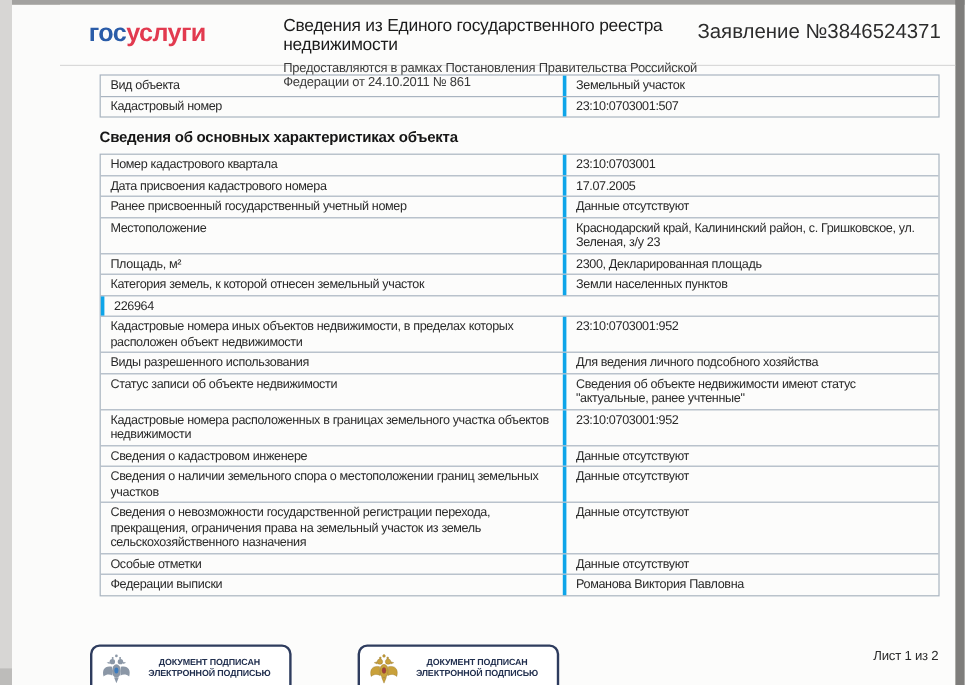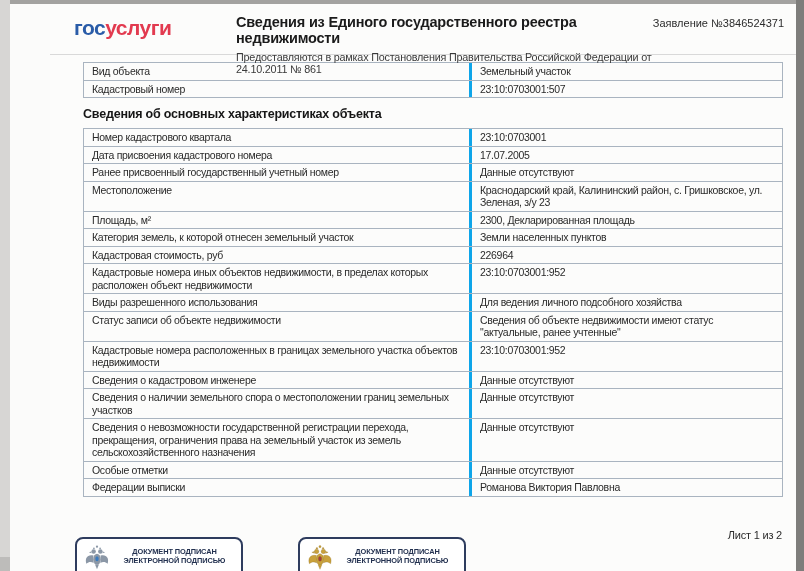--- a/index.html
+++ b/index.html
@@ -16,23 +16,23 @@
   .edge-bottom-left{position:absolute;left:0;bottom:0;width:10px;height:14px;background:#bdbcba;}
 
   .page{position:absolute;left:10px;top:4px;right:8px;bottom:0;background:#fcfcfb;margin-left:40px;}
 
   
   .header{display:flex;align-items:flex-start;padding:10px 8px 6px 24px;border-bottom:1px solid #d9d9d9;height:34px;}
   .logo{font-size:21px;font-weight:bold;letter-spacing:-0.5px;margin-top:2px;width:150px;flex:none;}
   .logo .blue{color:#2a5ca8;}
   .logo .red{color:#e23a4f;}
   .title-block{flex:1;text-align:left;padding-left:12px;}
-  .doc-title{font-size:14.5px;font-weight:bold;color:#1b1b1b;letter-spacing:-0.2px;}
+  .doc-title{font-size:14.5px;font-weight:normal;color:#1b1b1b;letter-spacing:-0.2px;}
   .doc-subtitle{font-size:10.8px;color:#3a3a3a;margin-top:5px;letter-spacing:-0.2px;}
-  .application{font-size:11px;color:#2c2c2c;white-space:nowrap;margin-top:3px;padding-right:4px;}
+  .application{font-size:17px;color:#2c2c2c;white-space:nowrap;margin-top:3px;padding-right:4px;}
 
   
   .tbl{margin:7px 13px 0 33px;border:1px solid #a9b4c0;}
   .row{display:grid;grid-template-columns:385px 1fr;border-top:1px solid #a9b4c0;}
   .row:first-child{border-top:none;}
   .cell{padding:2px 8px 2px 8px;font-size:10.5px;line-height:12.5px;letter-spacing:-0.3px;color:#2a2a2a;}
   .cell.val{border-left:3px solid #0ea5e9;}
 
   .section-title{margin:9px 13px 5px 33px;font-size:12.5px;font-weight:bold;color:#161616;letter-spacing:-0.2px;}
 
@@ -41,21 +41,21 @@
   .stamp{
     position:absolute;top:36px;width:168px;height:62px;background:#fff;
     border:2px solid #2e3c5e;border-radius:8px;box-sizing:border-box;
     padding:4px 6px 3px 6px;color:#22304f;
   }
   .stamp-1{left:25px;}
   .stamp-2{left:248px;}
   .stamp-top{display:flex;align-items:center;gap:3px;}
   .emblem{width:28px;height:28px;flex:none;}
   .stamp-title{flex:1;text-align:center;font-weight:bold;font-size:7.4px;line-height:1.2;letter-spacing:-0.1px;}
-  .sheet-info{position:absolute;right:14px;top:28px;font-size:11px;color:#2c2c2c;letter-spacing:-0.2px;}
+  .sheet-info{position:absolute;right:14px;top:40px;font-size:11px;color:#2c2c2c;letter-spacing:-0.2px;}
 </style>
 </head>
 <body>
 
 <div class="edge-top"></div>
 <div class="edge-left"></div>
 <div class="edge-right"></div>
 <div class="edge-bottom-left"></div>
 
 <div class="page">
@@ -103,21 +103,20 @@
     </div>
     <div class="row">
       <div class="cell">Площадь, м²</div>
       <div class="cell val">2300, Декларированная площадь</div>
     </div>
     <div class="row">
       <div class="cell">Категория земель, к которой отнесен земельный участок</div>
       <div class="cell val">Земли населенных пунктов</div>
     </div>
     <div class="row">
-      <div class="cell">Кадастровая стоимость, руб</div>
       <div class="cell val">226964</div>
     </div>
     <div class="row">
       <div class="cell">Кадастровые номера иных объектов недвижимости, в пределах которых расположен объект недвижимости</div>
       <div class="cell val">23:10:0703001:952</div>
     </div>
     <div class="row">
       <div class="cell">Виды разрешенного использования</div>
       <div class="cell val">Для ведения личного подсобного хозяйства</div>
     </div>

